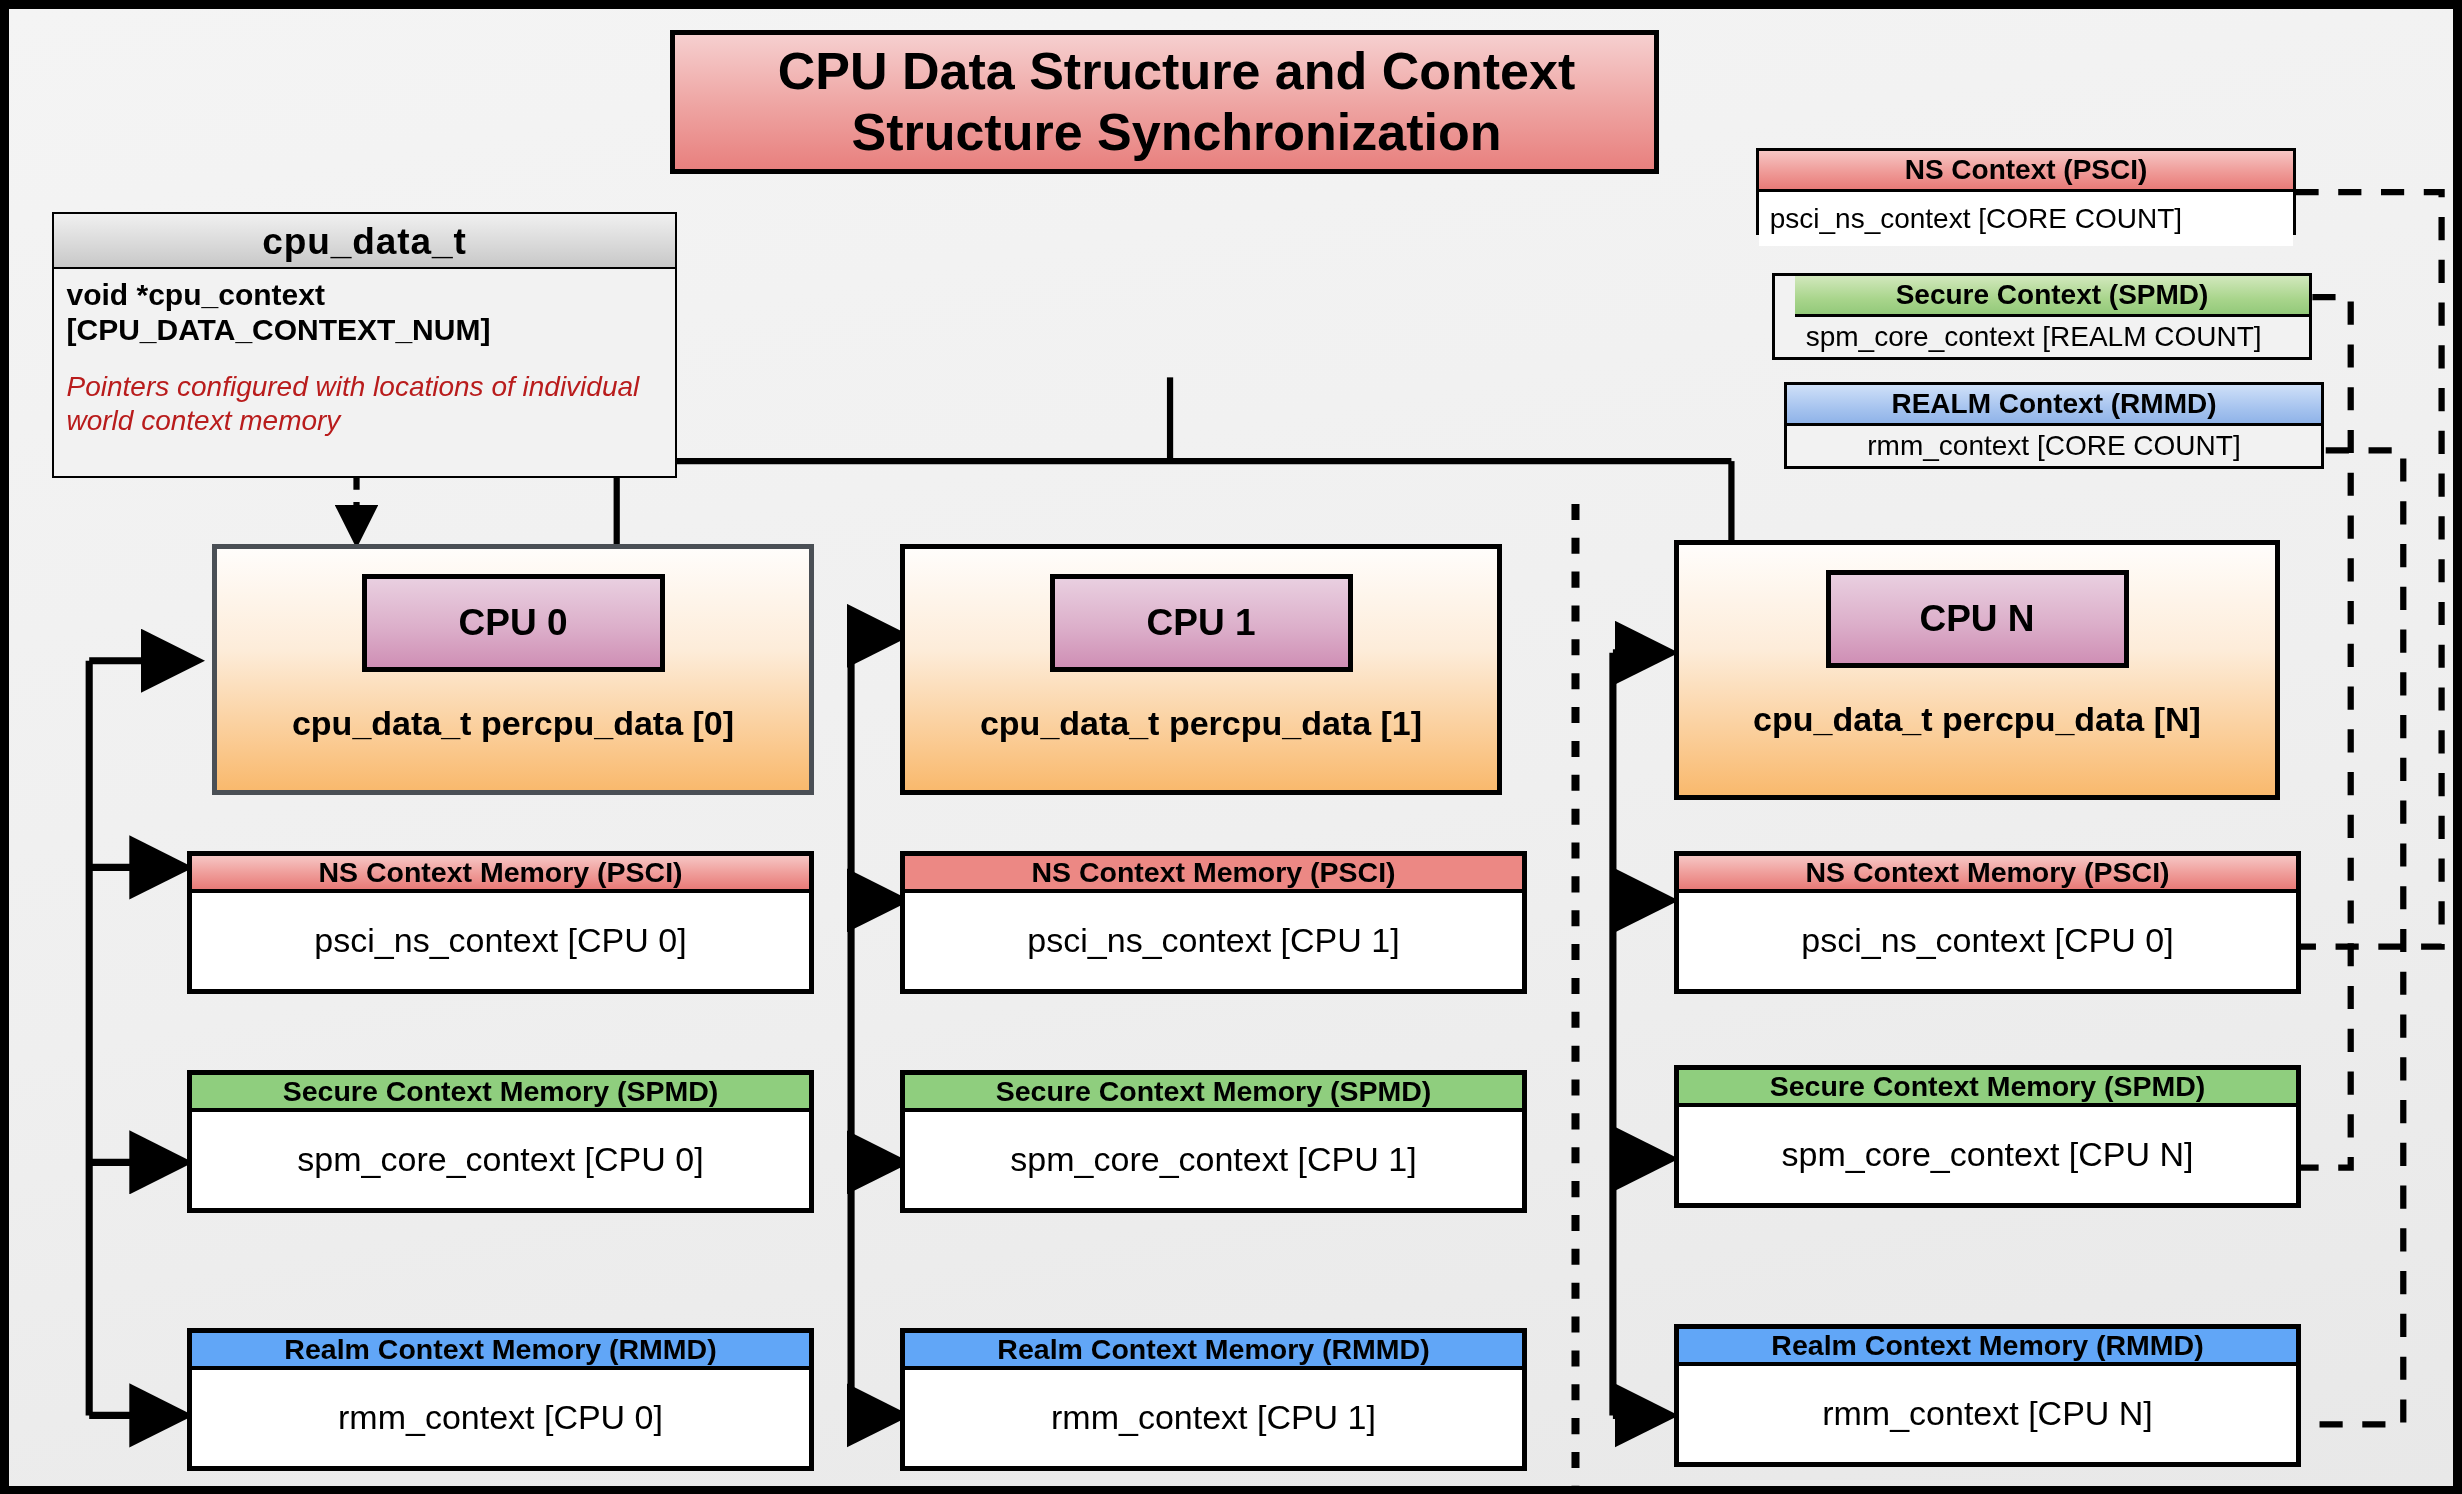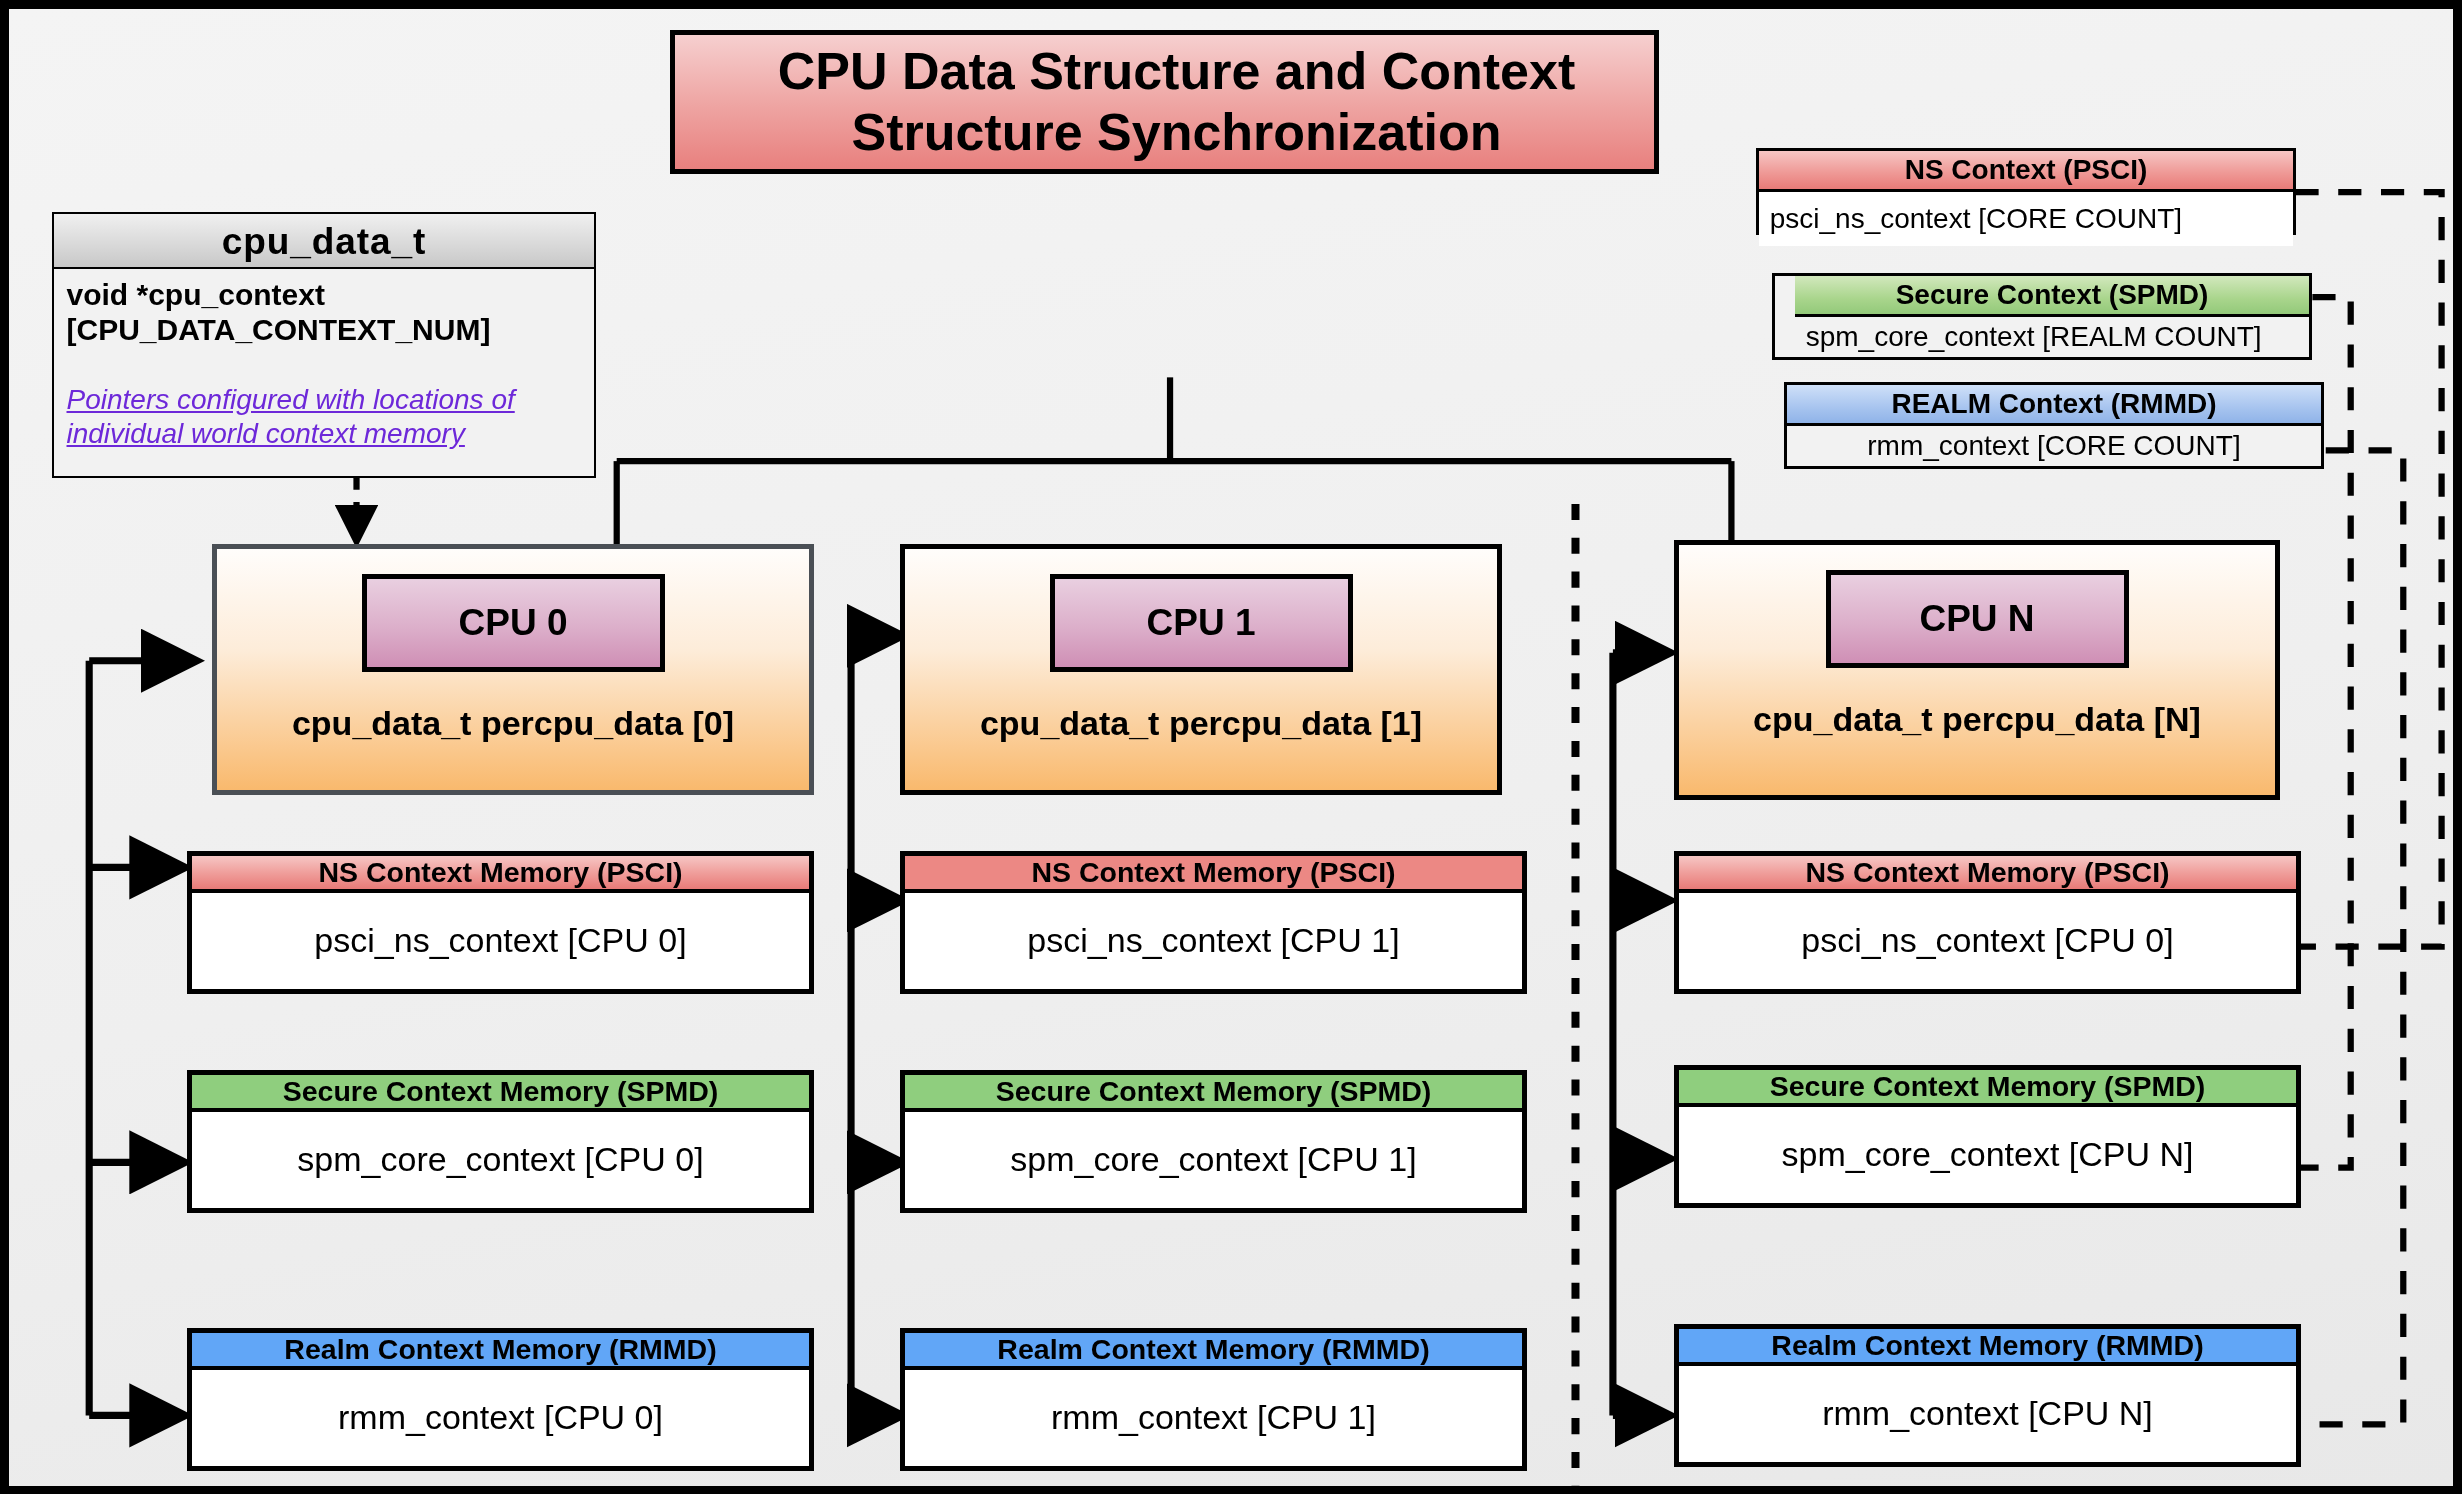--- a/index.html
+++ b/index.html
@@ -52,21 +52,21 @@
     font-weight: bold;
     color: #000;
   }
   .struct-card .body {
     padding: 9px 12.5px 10.7px 12.5px;
   }
   .struct-card .field {
     font-weight: bold; color: #000; line-height: 1.15;
   }
   .struct-card .note {
-    font-style: italic; color: #6d28d9; line-height: 1.2; margin-top: 36px; text-decoration: underline;
+    font-style: italic; color: #b91c1c; line-height: 1.2; margin-top: 23px;
   }
 
   
   .cpu-card {
     border: 5.3px solid #4a4f55;
     background: linear-gradient(180deg, #fffdfb 0%, #fdecd9 42%, #f9b96d 100%);
     display: flex; flex-direction: column; align-items: center;
   }
   .cpu-card.plain-border { border: 5.3px solid #000; }
   .cpu-chip {
@@ -174,21 +174,21 @@
     <g stroke="#000" stroke-width="7" fill="none" stroke-dasharray="26,22">
       <path d="M2585 323 L2628 323 L2628 1300 L2572 1300"></path>
     </g>
     <g stroke="#000" stroke-width="7" fill="none" stroke-dasharray="26,22">
       <path d="M2600 495 L2687 495 L2687 1588 L2572 1588"></path>
     </g>
   </svg>
 
   <div class="box title-box" style="left:661px; top:21.4px; width:989px; height:144px; font-size:52px;padding-left:24px;">CPU Data Structure and Context Structure Synchronization</div>
 
-  <div class="box struct-card" style="left:43px; top:203px; width:544px; height:266px;">
+  <div class="box struct-card" style="left:43px; top:203px; width:625px; height:266px;">
     <div class="hdr" style="height:55px; line-height:55px; font-size:37px; letter-spacing:0.9px;">cpu_data_t</div>
     <div class="body">
       <div class="field" style="font-size:30px;">void  *cpu_context [CPU_DATA_CONTEXT_NUM]</div>
       <div class="note" style="font-size:28px;">Pointers configured with locations of individual world context memory</div>
     </div>
   </div>
 
 
   <div class="box legend-card" style="left:1747px; top:139px; width:540px; height:87px;">
     <div class="lg-hdr hdr-ns" style="height:41px; font-size:28px;">NS Context  (PSCI)</div>

